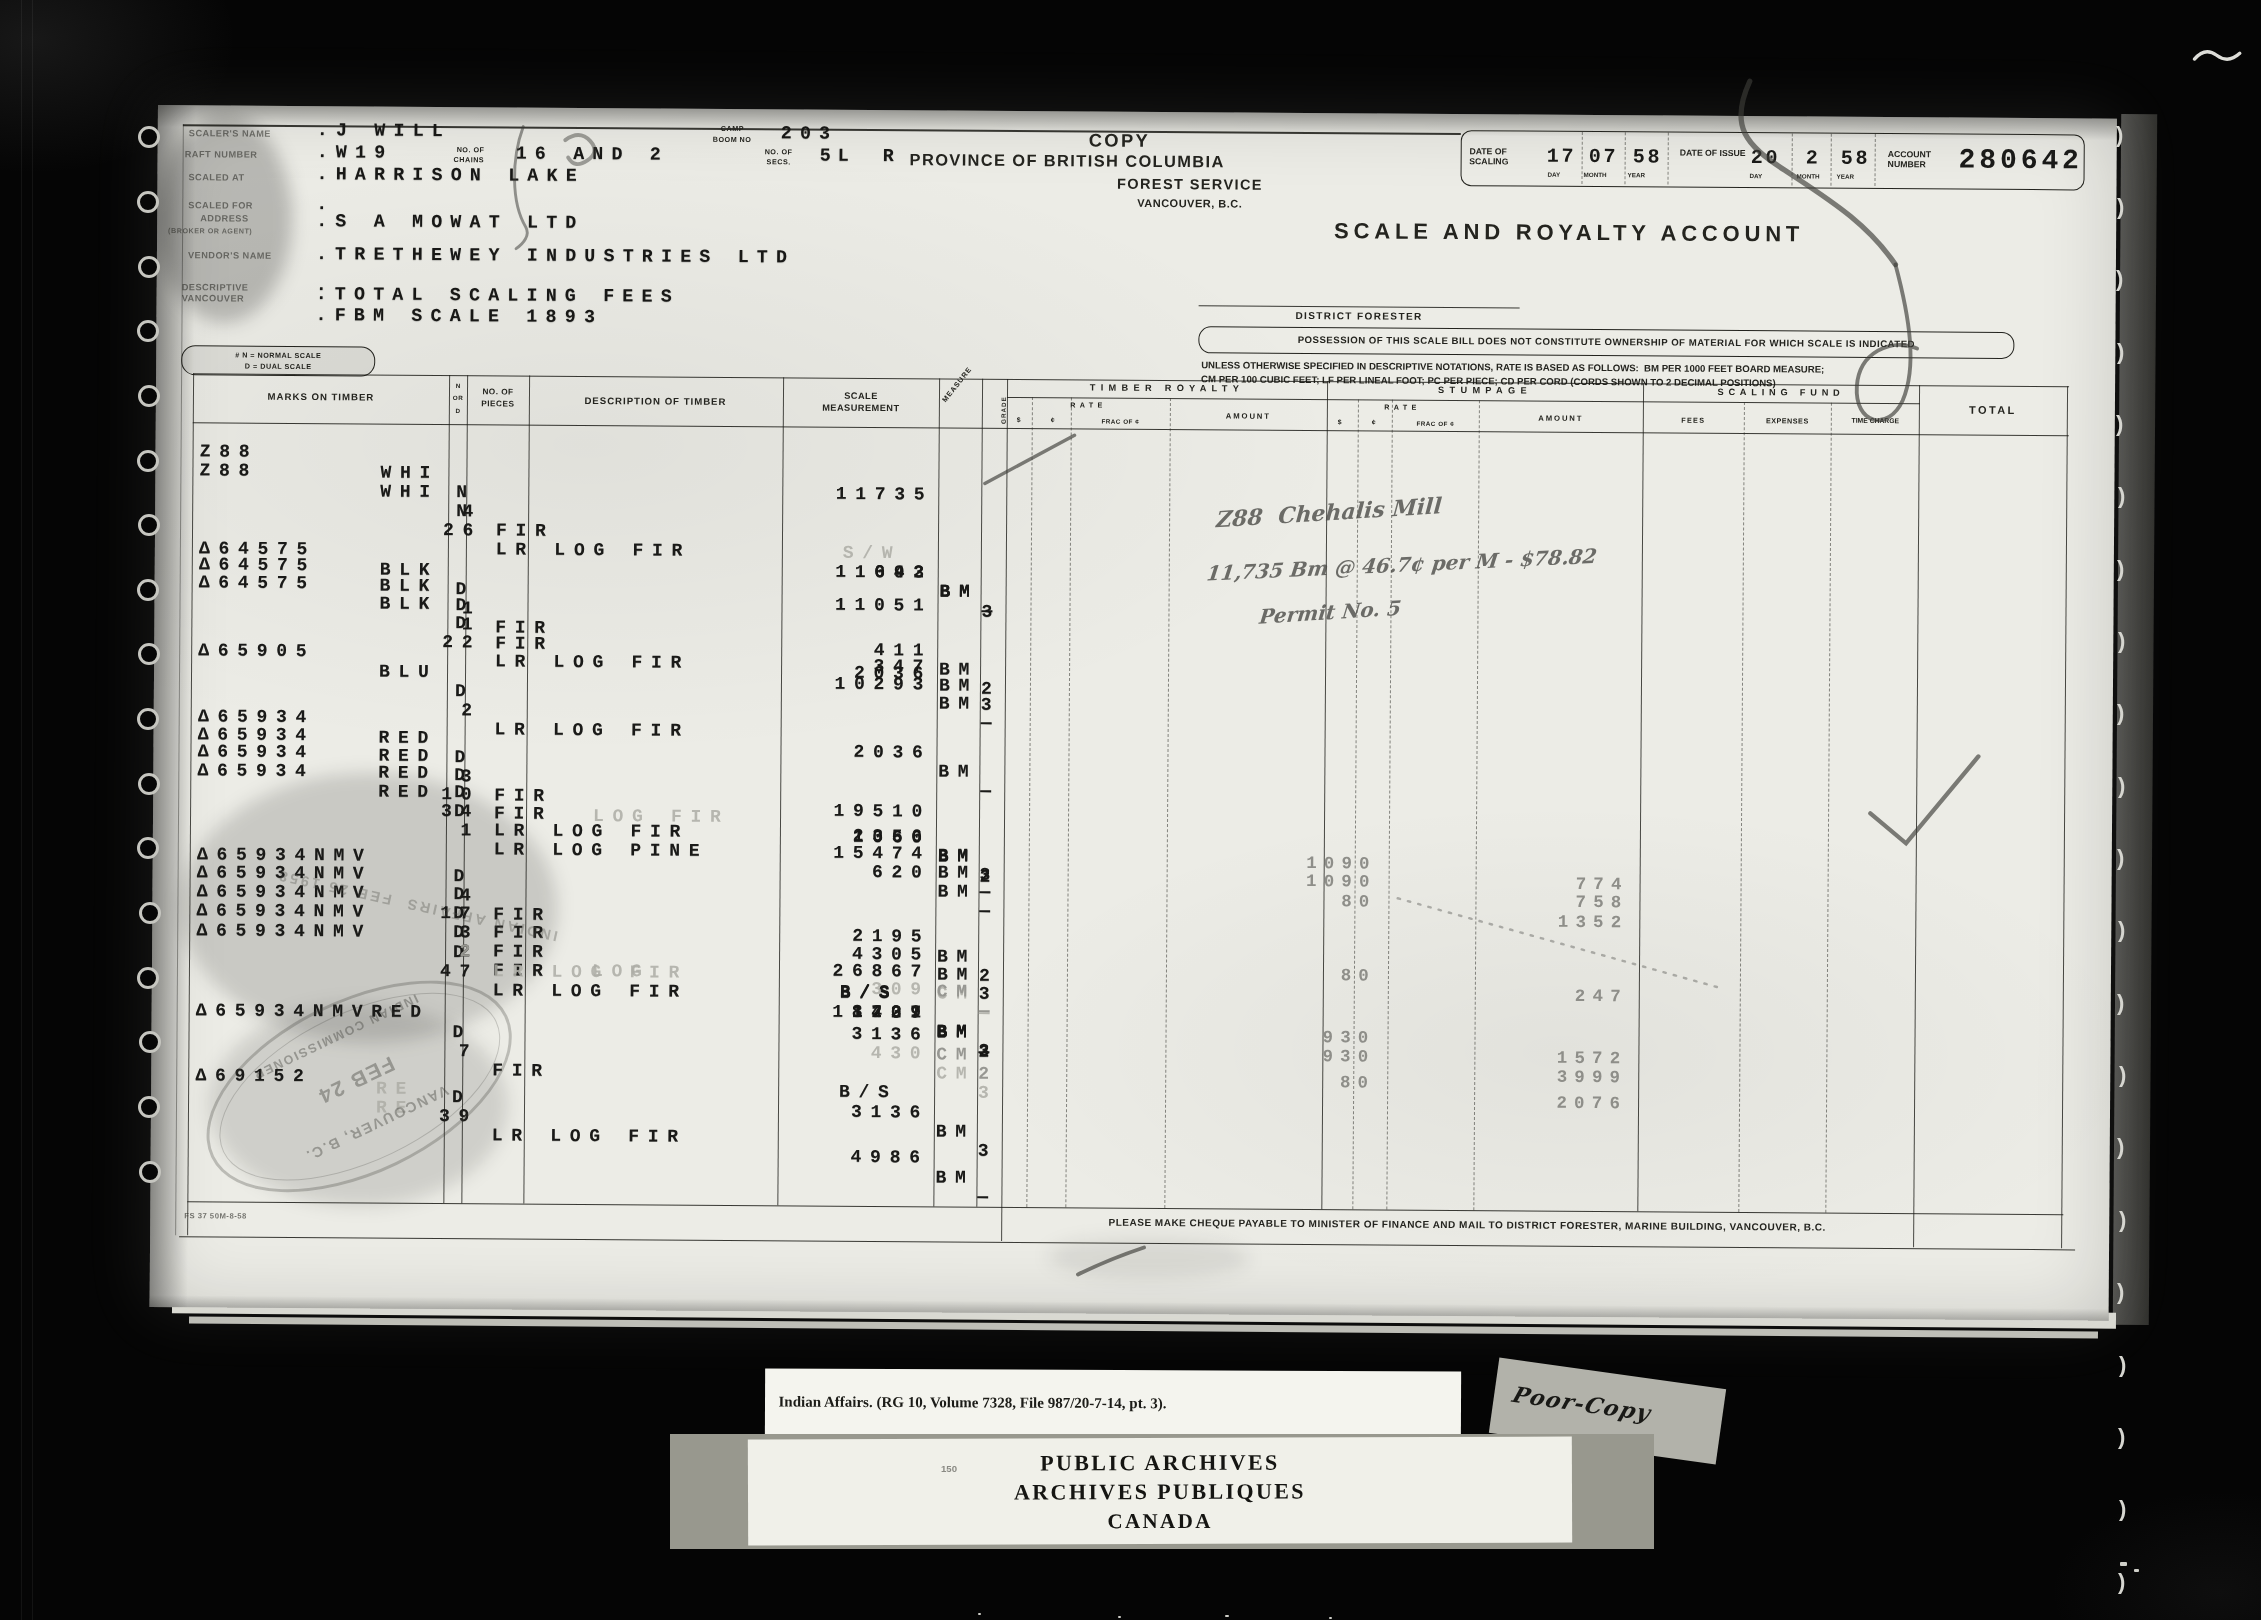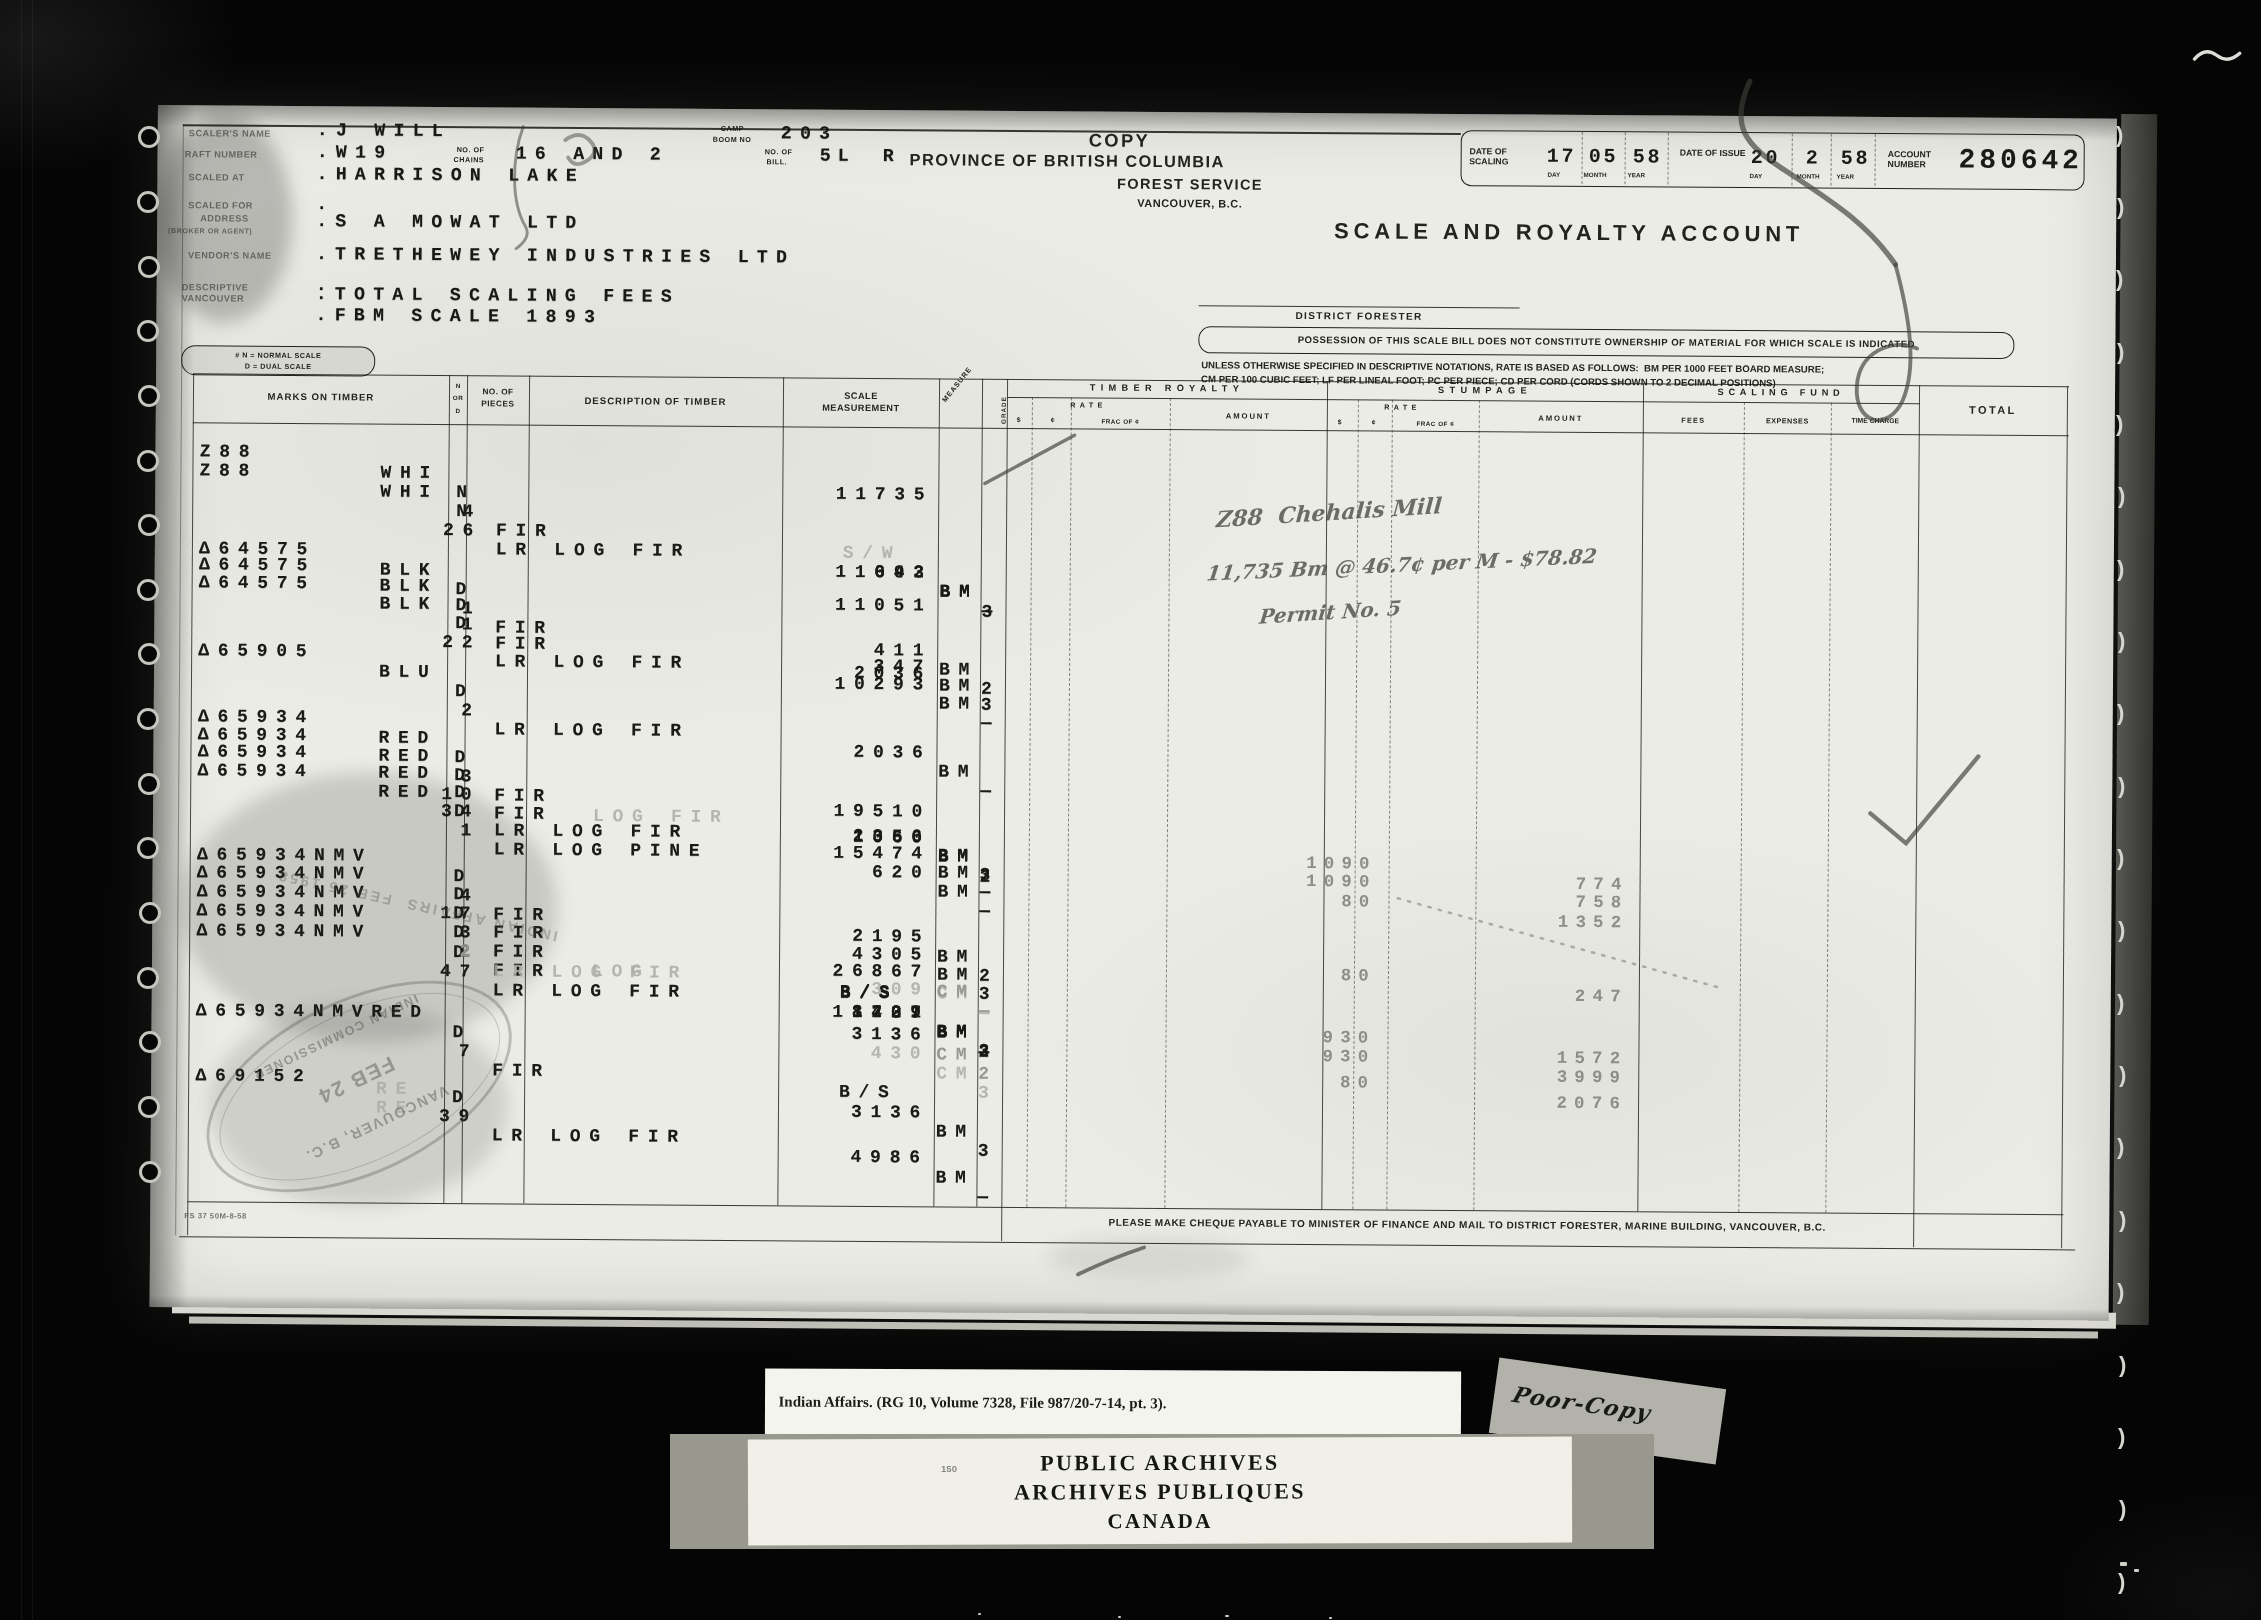--- a/index.html
+++ b/index.html
@@ -107,21 +107,21 @@
     <span class="pl lab2" style="left:563px;top:15.4px">CAMP</span>
     <span class="pl lab2" style="left:555px;top:26px">BOOM NO</span>
     <span class="typed" style="left:623px;top:13.5px">203</span>
 
     <span class="pl lab smudged" style="left:27px;top:44px">RAFT NUMBER</span>
     <span class="typed" style="left:159px;top:36px">.W19</span>
     <span class="pl lab2" style="left:299px;top:38px">NO. OF</span>
     <span class="pl lab2" style="left:296px;top:48px">CHAINS</span>
     <span class="typed" style="left:358px;top:36px">16 AND 2</span>
     <span class="pl lab2" style="left:607px;top:38px">NO. OF</span>
-    <span class="pl lab2" style="left:609px;top:48px">BILL.</span>
+    <span class="pl lab2" style="left:609px;top:48px">SECS.</span>
     <span class="typed" style="left:662px;top:36px">5</span>
     <span class="typed" style="left:680px;top:36px;letter-spacing:11.6px">L R</span>
     <span class="pl" style="left:752px;top:40px;font-size:16.4px;letter-spacing:1.4px">PROVINCE OF BRITISH COLUMBIA</span>
     <span class="pl" style="left:931px;top:18.3px;font-size:18.3px;letter-spacing:2.4px">COPY</span>
 
     <span class="pl lab smudged" style="left:31px;top:67px">SCALED AT</span>
     <span class="typed" style="left:159px;top:58px">.HARRISON LAKE</span>
     <span class="pl ctr" style="left:941px;top:64px;width:183px;font-size:14.5px;letter-spacing:1.4px">FOREST SERVICE</span>
     <span class="pl ctr" style="left:941px;top:85px;width:183px;font-size:11px">VANCOUVER, B.C.</span>
     <span class="pl" style="left:1177px;top:105px;font-size:22px;letter-spacing:4.8px">SCALE AND ROYALTY ACCOUNT</span>
@@ -151,21 +151,21 @@
     <span class="pl" style="left:1045px;top:261px;font-size:9.6px;letter-spacing:0">CM PER 100 CUBIC FEET; LF PER LINEAL FOOT; PC PER PIECE; CD PER CORD (CORDS SHOWN TO 2 DECIMAL POSITIONS)</span>
 
     <div class="box" style="left:25px;top:240px;width:192px;height:28px;border-radius:14px;background:rgba(0,0,0,.06)">
       <span class="pl ctr" style="left:0;top:3.9px;width:100%;font-size:7.2px"># N = NORMAL SCALE</span>
       <span class="pl ctr" style="left:0;top:14.5px;width:100%;font-size:7.2px">D = DUAL SCALE</span>
     </div>
 
     <div class="box" style="left:1303px;top:16.4px;width:622px;height:54px;border-radius:10.6px">
       <span class="dbx" style="left:7.7px;top:14.5px;width:72px">DATE OF SCALING</span>
       <span class="dnum" style="left:85px;top:12.5px">17</span>
-      <span class="dnum" style="left:127px;top:12.5px">05</span>
+      <span class="dnum" style="left:127px;top:12.5px">07</span>
       <span class="dnum" style="left:171px;top:12.5px">58</span>
       <span class="dsub" style="left:86px;top:39px">DAY</span>
       <span class="dsub" style="left:122px;top:39px">MONTH</span>
       <span class="dsub" style="left:166px;top:39px">YEAR</span>
       <div class="vl d" style="left:120px;top:0;height:52px"></div>
       <div class="vl d" style="left:163px;top:0;height:52px"></div>
       <div class="vl d" style="left:206px;top:0;height:52px"></div>
       <span class="dbx" style="left:218px;top:14.5px;width:68px">DATE OF ISSUE</span>
       <span class="dnum" style="left:289px;top:12.5px">20</span>
       <span class="dnum" style="left:344px;top:12.5px">2</span>

